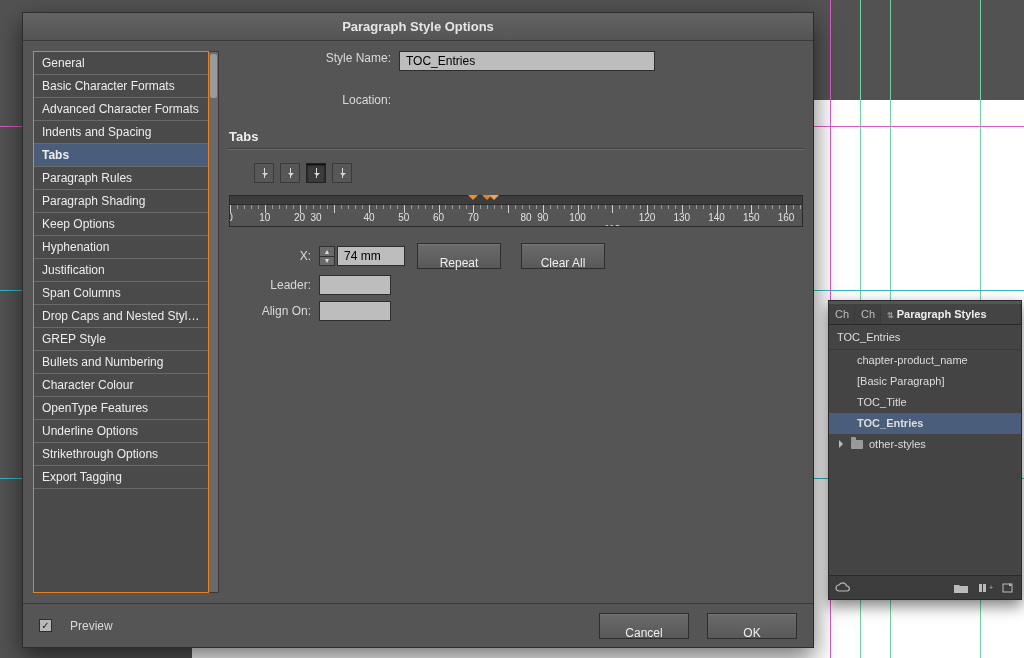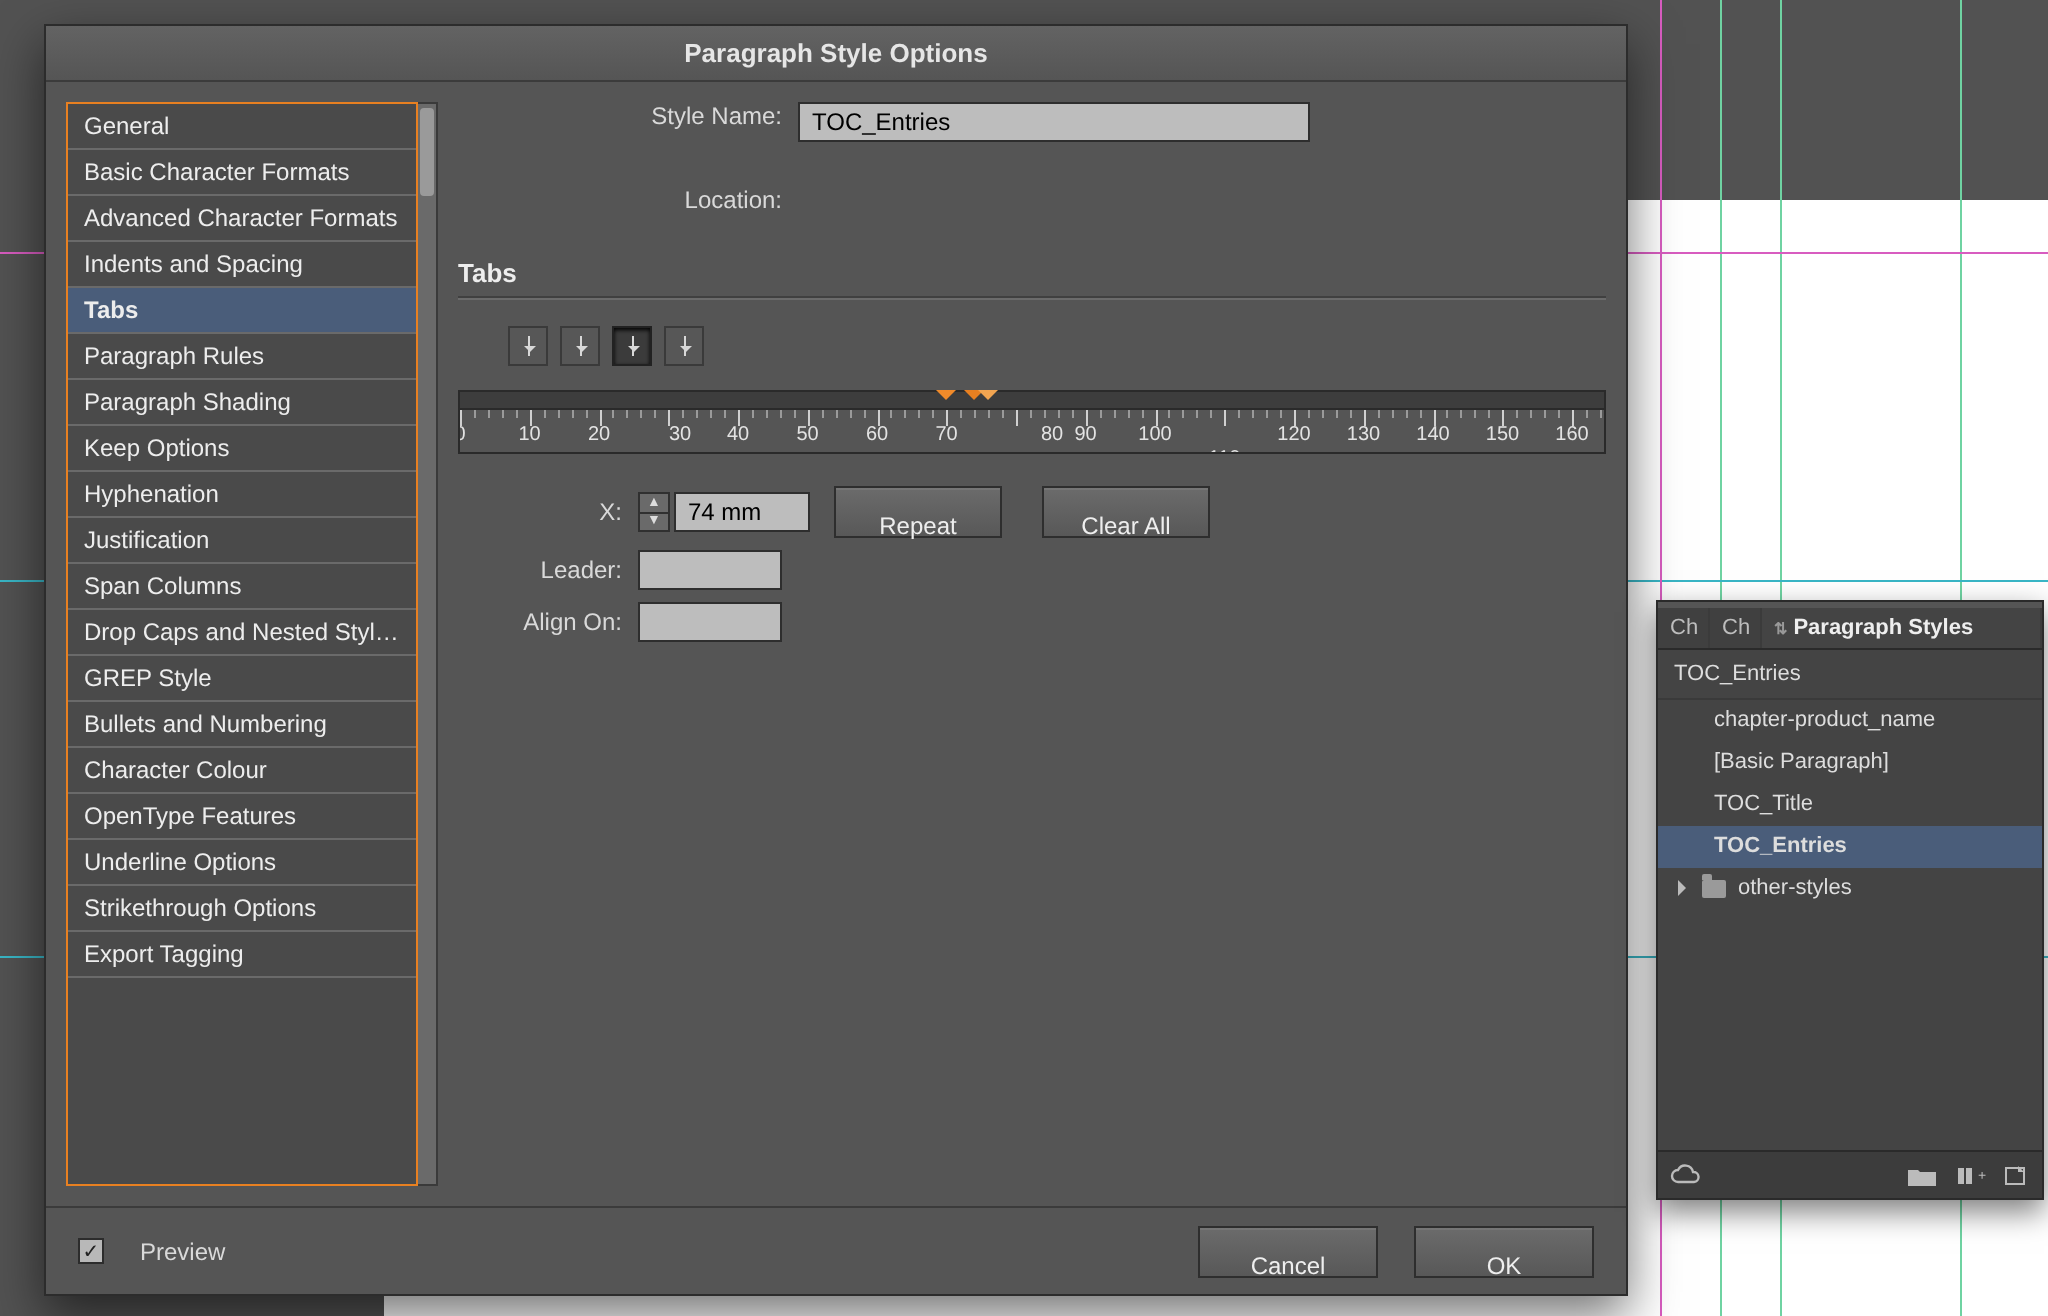--- a/index.html
+++ b/index.html
@@ -331,21 +331,21 @@
             <div class="tick-minor" style="left: 48.65px;"></div>
             <div class="tick-minor" style="left: 55.6px;"></div>
             <div class="tick-minor" style="left: 62.55px;"></div>
             <div class="tick-major" style="left: 69.5px;"></div>
             <div class="num" style="left: 69.5px;">20</div>
             <div class="tick-minor" style="left: 76.45px;"></div>
             <div class="tick-minor" style="left: 83.4px;"></div>
             <div class="tick-minor" style="left: 90.35px;"></div>
             <div class="tick-minor" style="left: 97.3px;"></div>
             <div class="tick-major" style="left: 104.25px;"></div>
-            <div class="num" style="left: 110px;">30</div>
+            <div class="num" style="left: 86px;">30</div>
             <div class="tick-minor" style="left: 111.2px;"></div>
             <div class="tick-minor" style="left: 118.15px;"></div>
             <div class="tick-minor" style="left: 125.1px;"></div>
             <div class="tick-minor" style="left: 132.05px;"></div>
             <div class="tick-major" style="left: 139px;"></div>
             <div class="num" style="left: 139px;">40</div>
             <div class="tick-minor" style="left: 145.95px;"></div>
             <div class="tick-minor" style="left: 152.9px;"></div>
             <div class="tick-minor" style="left: 159.85px;"></div>
             <div class="tick-minor" style="left: 166.8px;"></div>

